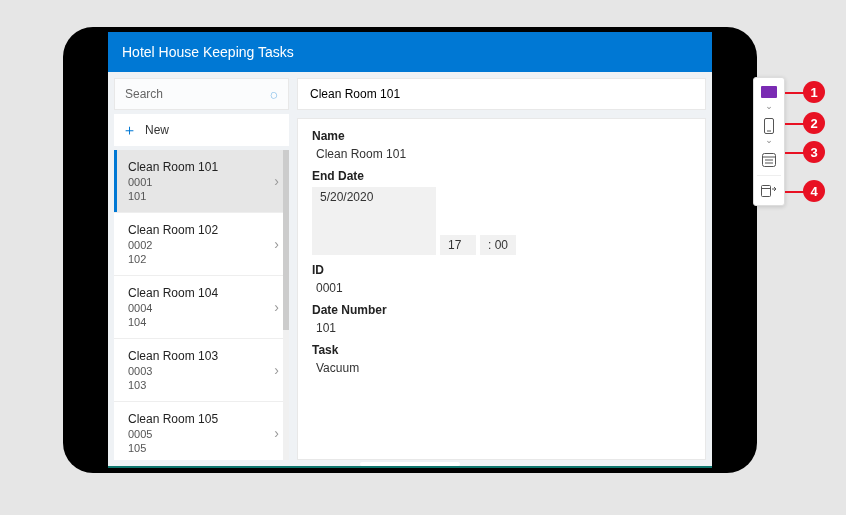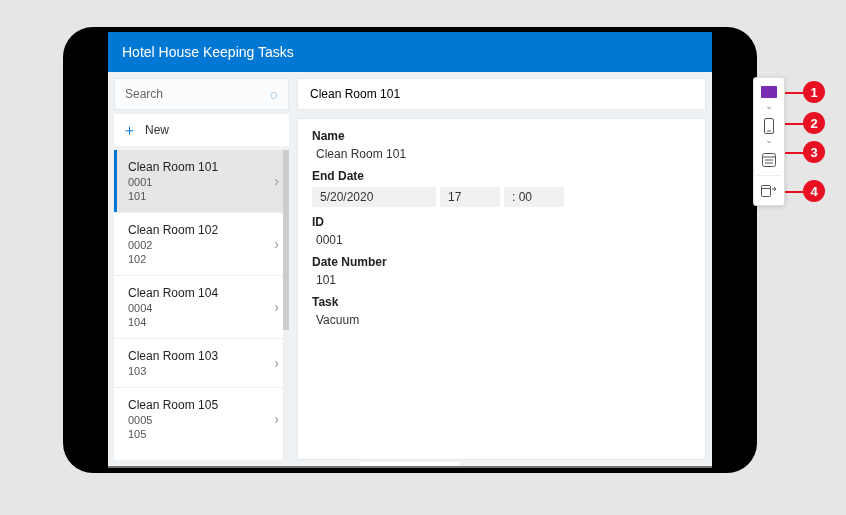--- a/index.html
+++ b/index.html
@@ -17,21 +17,21 @@
     top: 27px;
     width: 694px;
     height: 446px;
     background: #000;
     border-radius: 30px;
     padding: 5px 45px 5px 45px;
   }
   .screen {
     width: 100%;
     height: 100%;
-    background: #737373;
+    background: #0f766e;
     position: relative;
     overflow: hidden;
   }
   .titlebar {
     background: #0078d4;
     color: #fff;
     padding: 12px 14px;
     font-size: 14px;
   }
   .content {
@@ -156,21 +156,21 @@
     gap: 4px;
     margin-top: 2px;
   }
   .date-part {
     background: #f1f1f1;
     color: #333;
     padding: 3px 8px;
     font-size: 12px;
   }
   .date-part.wide { width: 124px; }
-  .date-part.narrow { width: 60px; }
+  .date-part.narrow { width: 36px; margin-top: 48px; }
   .home-ind {
     position: absolute;
     bottom: 7px;
     left: 50%;
     transform: translateX(-50%);
     width: 100px;
     height: 4px;
     background: #fff;
     border-radius: 2px;
   }
@@ -263,20 +263,21 @@
               <span class="chev">›</span>
             </div>
             <div class="list-item">
               <div class="title">Clean Room 104</div>
               <div class="sub">0004</div>
               <div class="sub">104</div>
               <span class="chev">›</span>
             </div>
             <div class="list-item">
               <div class="title">Clean Room 103</div>
+              <div class="sub">0003</div>
               <div class="sub">103</div>
               <span class="chev">›</span>
             </div>
             <div class="list-item">
               <div class="title">Clean Room 105</div>
               <div class="sub">0005</div>
               <div class="sub">105</div>
               <span class="chev">›</span>
             </div>
           </div>

